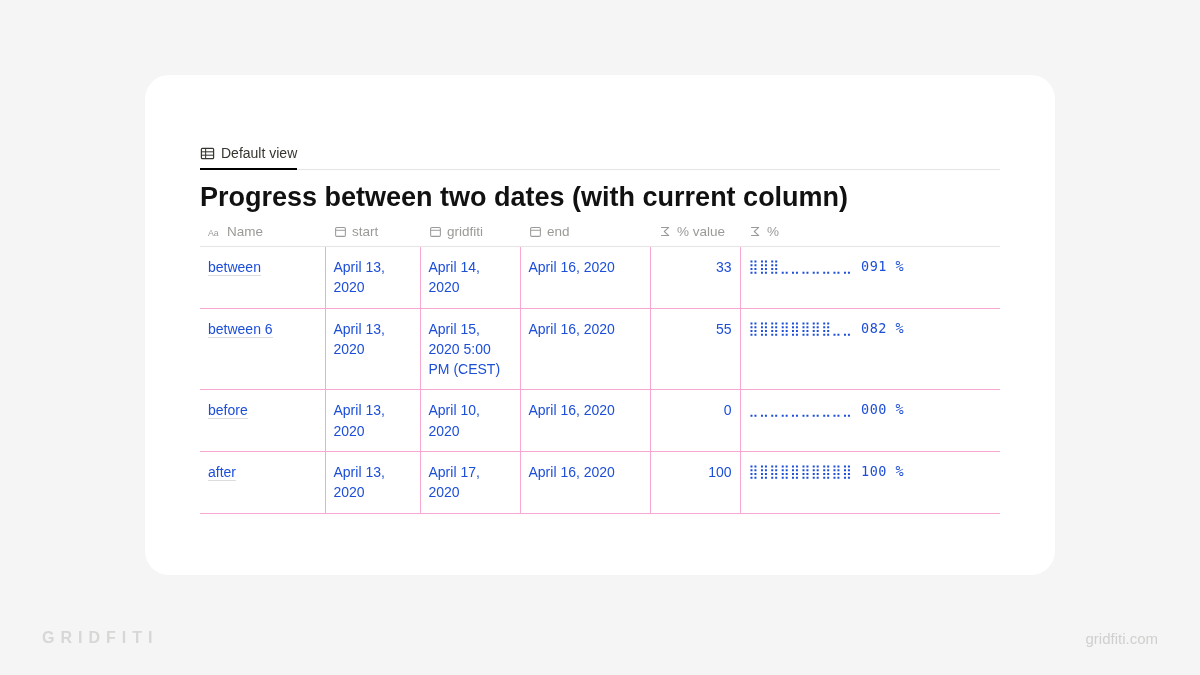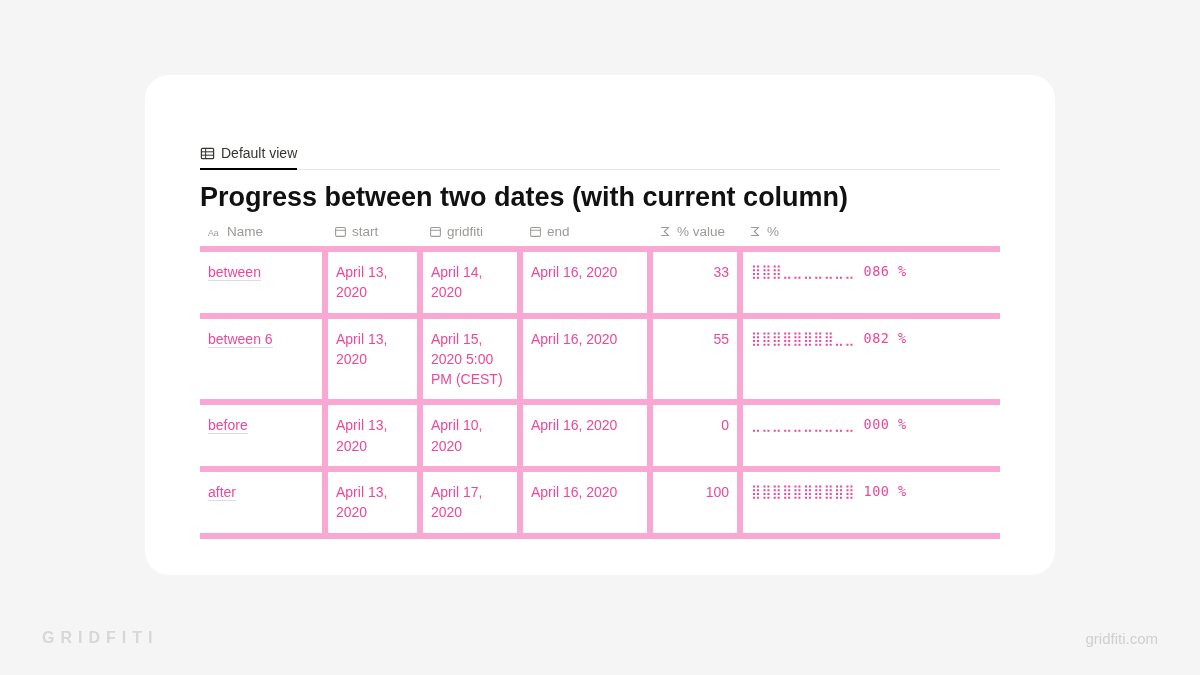--- a/index.html
+++ b/index.html
@@ -80,23 +80,23 @@
     .col-icon {
       width: 14px;
       height: 14px;
       display: flex;
       align-items: center;
       justify-content: center;
       flex-shrink: 0;
     }
     tbody td {
       font-size: 14px;
-      color: #ec4899;
+      color: #1d4ed8;
       padding: 10px 8px;
-      border: 6px solid #f9a8d4;
+      border: 1px solid #f9a8d4;
       vertical-align: top;
       line-height: 1.45;
     }
     tbody td.name-cell {
       font-weight: 500;
       border-left: none;
     }
     tbody td.name-cell .name-text{
       border-bottom: 1px solid #ddd;
       padding-bottom: 0px;
@@ -237,21 +237,21 @@
         </th>
       </tr>
     </thead>
     <tbody>
       <tr>
         <td class="name-cell"><span class="name-text">between</span></td>
         <td>April 13, 2020</td>
         <td>April 14, 2020</td>
         <td>April 16, 2020</td>
         <td class="num-right">33</td>
-        <td class="prog-cell">⣿⣿⣿⣀⣀⣀⣀⣀⣀⣀ 086 %</td>
+        <td class="prog-cell">⣿⣿⣿⣀⣀⣀⣀⣀⣀⣀ 091 %</td>
       </tr>
       <tr>
         <td class="name-cell"><span class="name-text">between 6</span></td>
         <td>April 13, 2020</td>
         <td>April 15, 2020 5:00 PM (CEST)</td>
         <td>April 16, 2020</td>
         <td class="num-right">55</td>
         <td class="prog-cell">⣿⣿⣿⣿⣿⣿⣿⣿⣀⣀ 082 %</td>
       </tr>
       <tr>

